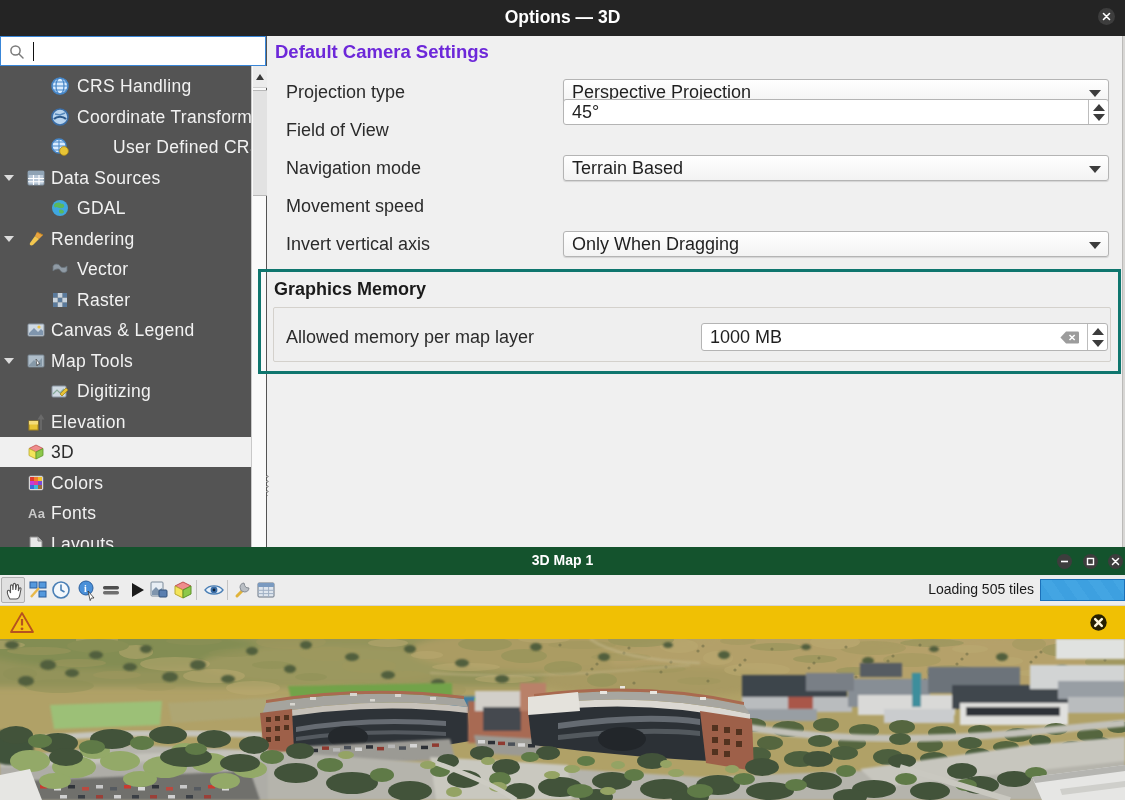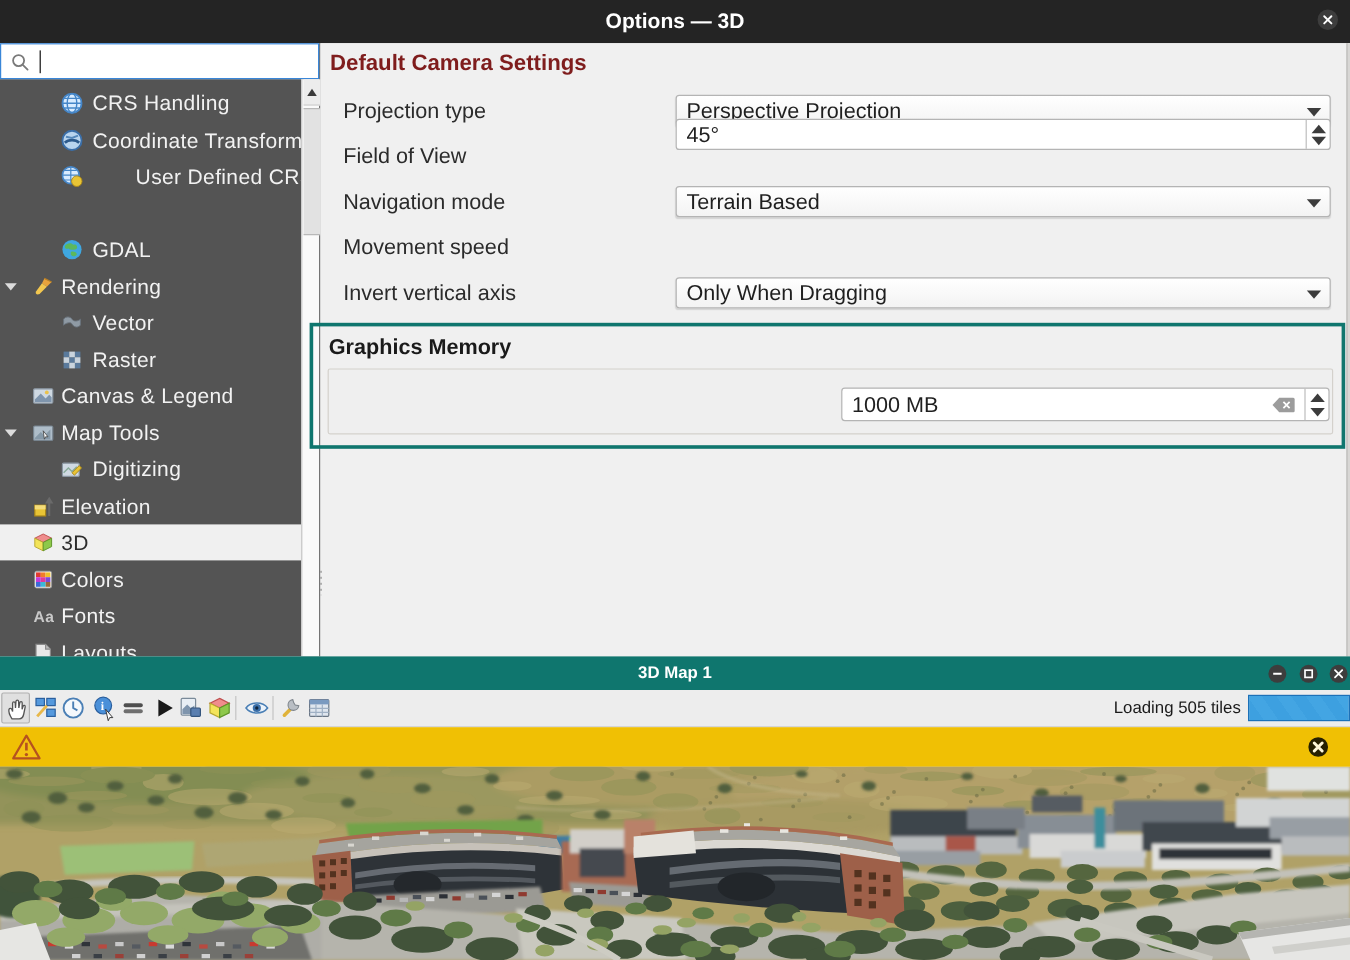--- a/index.html
+++ b/index.html
@@ -27,40 +27,40 @@
 .item .tx { position:absolute; top:0; }
 .exp { position:absolute; width:0; height:0; border-left:5px solid transparent; border-right:5px solid transparent; border-top:6px solid #dcdcdc; }
 
 #sbscroll { position:absolute; left:251px; top:30px; width:15px; bottom:0; background:#fafafa; border-left:1px solid #c9c9c9; }
 #sbup { position:absolute; left:1px; top:0; width:14px; height:22px; background:#ececec; border-bottom:1px solid #cfcfcf; }
 #sbup:after { content:""; position:absolute; left:3px; top:8px; border-left:4px solid transparent; border-right:4px solid transparent; border-bottom:6px solid #3a3a3a; }
 #sbthumb { position:absolute; left:1px; top:24px; width:14px; height:106px; background:#e2e2e2; border-top:1px solid #b8b8b8; border-bottom:1px solid #b8b8b8; }
 
 
 #panel { left:267px; top:36px; width:858px; height:511px; background:#f0f0f0; }
-#panel h2 { position:absolute; left:8px; top:5px; font-size:18.5px; color:#7f1d1d; }
+#panel h2 { position:absolute; left:8px; top:5px; font-size:18.5px; color:#6d28d9; }
 .lab { position:absolute; left:19px; font-size:18px; color:#2b2b2b; }
 .ctl { position:absolute; left:296px; width:546px; height:26px; background:#fff; border:1px solid #b4b4b4; border-radius:3px; font-size:18px; color:#1f1f1f; line-height:24px; padding-left:8px; }
 .combo { background:linear-gradient(#ffffff,#f3f3f3); box-shadow:0 1px 1px rgba(0,0,0,0.12); }
 .combo .arr { position:absolute; right:7px; top:10px; width:0; height:0; border-left:6px solid transparent; border-right:6px solid transparent; border-top:7px solid #3c3c3c; }
 .spin .btns { position:absolute; right:0; top:0; width:20px; height:24px; border-left:1px solid #bdbdbd; }
 .spin .up { position:absolute; left:4px; top:4px; width:0; height:0; border-left:6px solid transparent; border-right:6px solid transparent; border-bottom:7px solid #3c3c3c; }
 .spin .dn { position:absolute; left:4px; bottom:3px; width:0; height:0; border-left:6px solid transparent; border-right:6px solid transparent; border-top:7px solid #3c3c3c; }
 .clear { position:absolute; right:28px; top:5px; width:19px; height:15px; }
 
 #redbox { position:absolute; left:-9px; top:233px; width:863px; height:105px; border:3px solid #0f766e; }
 #redbox h3 { position:absolute; left:13px; top:7px; font-size:18px; color:#1a1a1a; }
 #gframe { position:absolute; left:12px; top:35px; width:838px; height:55px; border:1px solid #d4d1cc; border-radius:2px; background:#efefef; }
 #gframe .lab { top:19px; font-size:18px; left:12px; }
 #gframe .ctl { top:15px; left:427px; width:407px; height:28px; line-height:26px; }
 #panel-edge { left:1122px; top:36px; width:3px; height:511px; background:#d8d7d5; border-left:1px solid #bcbbb9; }
 #splitdots { left:266px; top:474px; width:3px; height:22px; background-image:radial-gradient(circle, #aaa 1px, transparent 1.2px); background-size:3px 5px; }
 
 
-#map-title { left:0; top:547px; width:1125px; height:28px; background:#0f766e; }
+#map-title { left:0; top:547px; width:1125px; height:28px; background:#14532d; }
 #map-title .t { position:absolute; left:0; right:0; top:5px; text-align:center; color:#fff; font-weight:bold; font-size:14px; }
 #mt-min { left:1057px; top:7px; width:15px; height:15px; }
 #mt-max { left:1083px; top:7px; width:15px; height:15px; }
 #mt-cls { left:1108px; top:7px; width:15px; height:15px; }
 
 #toolbar { left:0; top:575px; width:1125px; height:31px; background:#ededed; border-bottom:1px solid #d5d5d5; }
 #loading { position:absolute; right:91px; top:6px; font-size:14px; color:#1a1a1a; }
 #progress { position:absolute; left:1040px; top:4px; width:85px; height:22px; border:1px solid #1c71b8; background:repeating-linear-gradient(55deg,#3da0e0 0 10px,#43a5e3 10px 20px); }
 .tbtn { position:absolute; top:2px; width:24px; height:26px; }
 .tsep { position:absolute; top:5px; width:1px; height:20px; background:#c4c4c4; }
@@ -113,20 +113,29 @@
           <div class="tx" style="left:77px;">Coordinate Transform</div>
         </div>
         <div class="item" style="top:66px;left:0;width:251px;">
           <svg class="ic" style="left:51px;" viewBox="0 0 18 18">
             <circle cx="8" cy="8" r="7" fill="#d9ecff" stroke="#4586c8" stroke-width="1.4"></circle>
             <path d="M1 8 H15 M8 1 V15 M3 4 H13 M3 12 H13" stroke="#4586c8" stroke-width="1" fill="none"></path>
             <circle cx="13" cy="13" r="4.4" fill="#e8c435" stroke="#a8861a" stroke-width="0.8"></circle>
           </svg>
           <div class="tx" style="left:77px;margin-left:36px;">User Defined CRS</div>
         </div>
+        <div class="item" style="top:96.5px;left:0;width:251px;">
+          <div class="exp" style="left:4px;top:12px;"></div>
+          <svg class="ic" style="left:27px;" viewBox="0 0 18 18">
+            <rect x="1" y="2" width="16" height="14" rx="1" fill="#b9c8d8" stroke="#7e909f" stroke-width="1"></rect>
+            <rect x="1" y="2" width="16" height="4" fill="#8fa3b5"></rect>
+            <path d="M6.5 6 V16 M12 6 V16 M1 9.5 H17 M1 12.7 H17" stroke="#ffffff" stroke-width="1.1"></path>
+          </svg>
+          <div class="tx" style="left:51px;">Data Sources</div>
+        </div>
         <div class="item" style="top:127px;left:0;width:251px;">
           <svg class="ic" style="left:51px;" viewBox="0 0 18 18">
             <circle cx="9" cy="9" r="8" fill="#3fa7e0"></circle>
             <path d="M3 6 C5 3 9 3 10 5 C12 4 14 6 13 8 C11 10 7 9 6 8 C4 9 3 8 3 6 Z" fill="#5cb85c"></path>
             <path d="M8 11 C10 10 13 11 13 13 C12 15 9 15 8 13 Z" fill="#5cb85c"></path>
           </svg>
           <div class="tx" style="left:77px;">GDAL</div>
         </div>
         <div class="item" style="top:157.5px;left:0;width:251px;">
           <div class="exp" style="left:4px;top:12px;"></div>
@@ -246,20 +255,21 @@
     <div class="ctl spin" style="top:63px;">45°<div class="btns">
           <div class="up"></div>
           <div class="dn"></div>
         </div></div>
     <div class="ctl combo" style="top:119px;">Terrain Based<div class="arr"></div></div>
     <div class="ctl combo" style="top:195px;">Only When Dragging<div class="arr"></div></div>
 
     <div id="redbox">
       <h3>Graphics Memory</h3>
       <div id="gframe">
+        <div class="lab">Allowed memory per map layer</div>
         <div class="ctl spin">1000 MB
           <svg class="clear" viewBox="0 0 22 15" style="top:6px;">
               <path d="M7 0.5 H20.5 A1.5 1.5 0 0 1 22 2 V13 A1.5 1.5 0 0 1 20.5 14.5 H7 L0.5 7.5 Z" fill="#9c9c9c"></path>
               <path d="M11 4.5 L17 10.5 M17 4.5 L11 10.5" stroke="#fff" stroke-width="1.7"></path>
             </svg>
           <div class="btns" style="height:26px;">
               <div class="up"></div>
               <div class="dn"></div>
             </div>
         </div>

